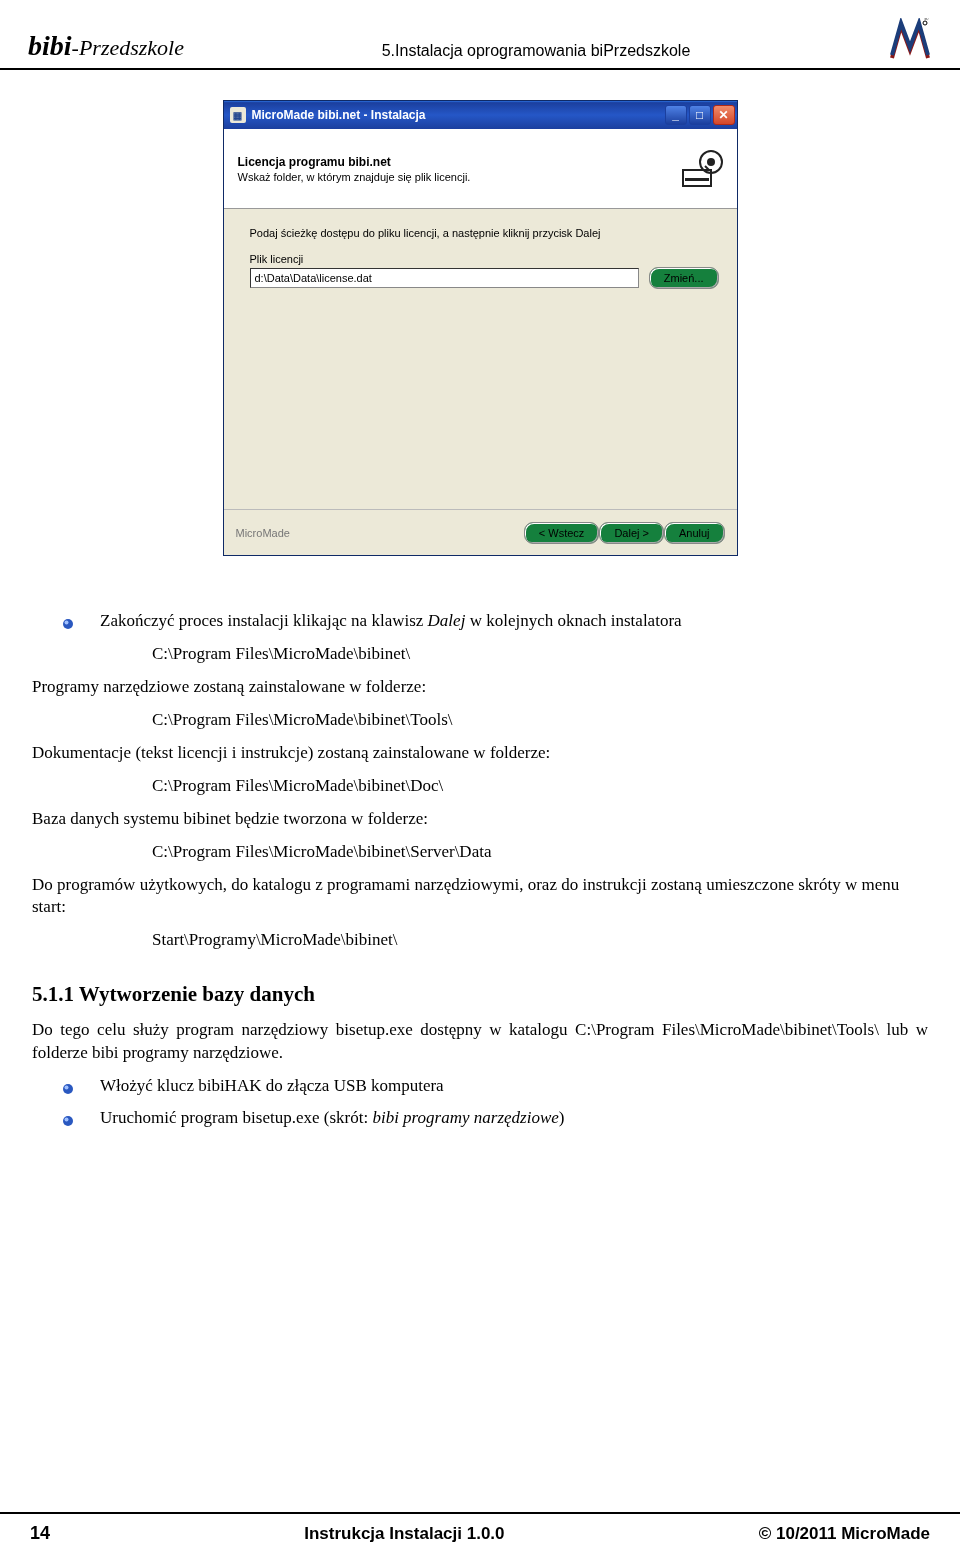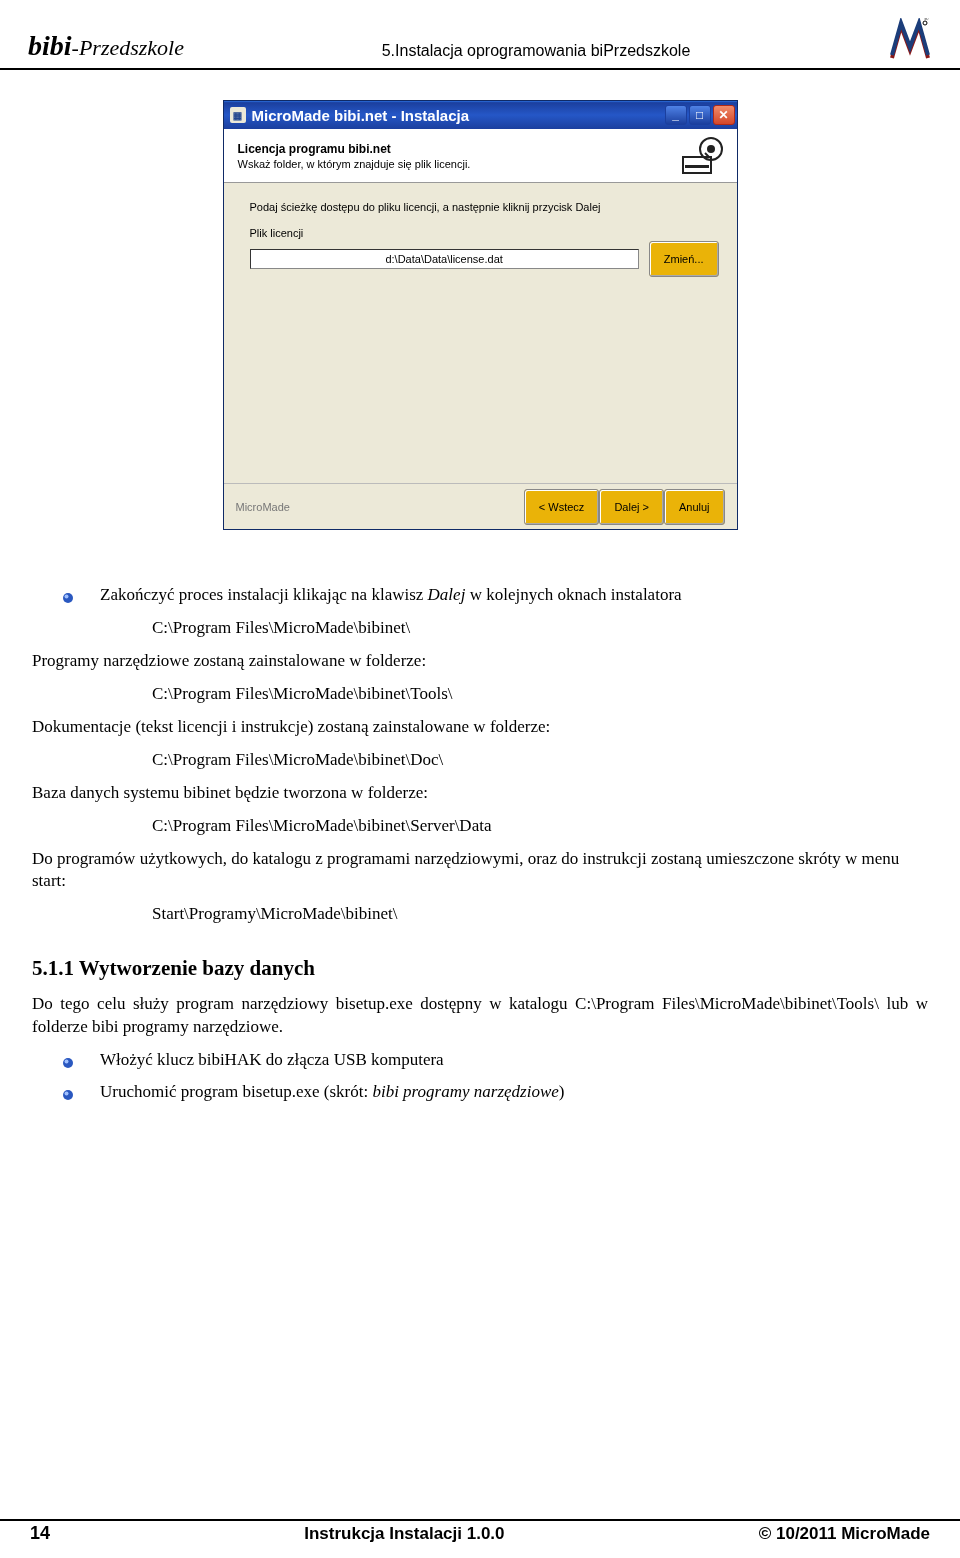--- a/index.html
+++ b/index.html
@@ -49,58 +49,58 @@
     display: flex;
     align-items: center;
     padding: 0 2px 0 6px;
   }
   .titlebar .app-icon {
     width: 16px; height: 16px; margin-right: 6px;
     background: #ece9d8; border-radius: 2px;
     display:flex;align-items:center;justify-content:center;
     font-size:10px;color:#22468f;font-weight:bold;
   }
-  .titlebar .title-text { font-weight: bold; font-size: 15px; flex:1; }
+  .titlebar .title-text { font-weight: bold; font-size: 12px; flex:1; }
   .win-btns { display:flex; gap:2px; }
   .win-btn {
     width: 22px; height: 20px; border-radius: 3px;
     display:flex;align-items:center;justify-content:center;
     font-family: Arial,sans-serif; font-weight:bold; font-size:12px;
     color:#fff;
   }
   .win-btn.min, .win-btn.max { background: linear-gradient(to bottom,#4f82e6,#1b3f9e); border:1px solid #1b3f9e; }
   .win-btn.close { background: linear-gradient(to bottom,#f08b6a,#d4472a); border:1px solid #b02a17; }
 
   .wiz-header {
     background:#fff;
     border-bottom:1px solid #999;
     padding: 8px 14px;
     display:flex; justify-content:space-between; align-items:center;
-    height:54px;
+    height:80px;
   }
   .wiz-header .wh-left .wh-title { font-weight:bold; font-size:12px; }
   .wiz-header .wh-left .wh-sub { font-size:11px; margin-top:2px; }
   .wiz-icon svg { width:44px; height:44px; }
 
   .wiz-body {
     background:#ece9d8;
     padding: 18px 18px 10px 26px;
     height: 300px;
   }
   .wiz-body .instr { font-size:11px; margin-bottom:14px; }
   .wiz-body .field-label { font-size:11px; margin-bottom:2px; }
   .field-row { display:flex; align-items:center; gap:10px; }
   .path-input {
     flex:1; height:20px; border:1px inset #888; background:#fff;
-    padding:2px 4px; font-size:11px;text-align:center;
+    padding:2px 4px; font-size:11px;
   }
   .btn {
-    background:#eab308; border:1px solid #888; border-radius:3px;
+    background:#15803d; border:1px solid #888; border-radius:9px;
     box-shadow: inset 1px 1px 0 #fff, inset -1px -1px 0 #aaa;
-    font-size:11px; padding:2px 14px; height:36px;
+    font-size:11px; padding:2px 14px; height:22px;
     font-family: Tahoma, Arial, sans-serif;
   }
   .wiz-footer {
     border-top:1px solid #bbb;
     background:#ece9d8;
     padding:10px 12px;
     display:flex; justify-content:space-between; align-items:center;
     height:46px;
   }
   .wiz-footer .brand { font-size:11px; color:#777; }
@@ -118,21 +118,21 @@
   .bullet-dot svg{width:100%;height:100%;}
   .indent-path { margin: 4px 0 10px 120px; }
   .para { margin: 10px 0; }
   .italic { font-style: italic; }
   .h2 { font-weight:bold; font-size:21px; margin: 28px 0 10px 0; }
 
   .page-footer {
     position:absolute; bottom:0; left:0; right:0;
     border-top:2px solid #000;
     display:flex; justify-content:space-between; align-items:center;
-    padding: 2px 30px 14px 30px;
+    padding: 9px 30px 14px 30px;
     font-family: Arial, sans-serif;
   }
   .page-footer .pf-left { font-size:18px; font-weight:bold; }
   .page-footer .pf-center { font-size:17px; font-weight:bold; flex:1; text-align:center; }
   .page-footer .pf-right { font-size:17px; font-weight:bold; }
 </style>
 </head>
 <body>
 
 <div class="page-header">

